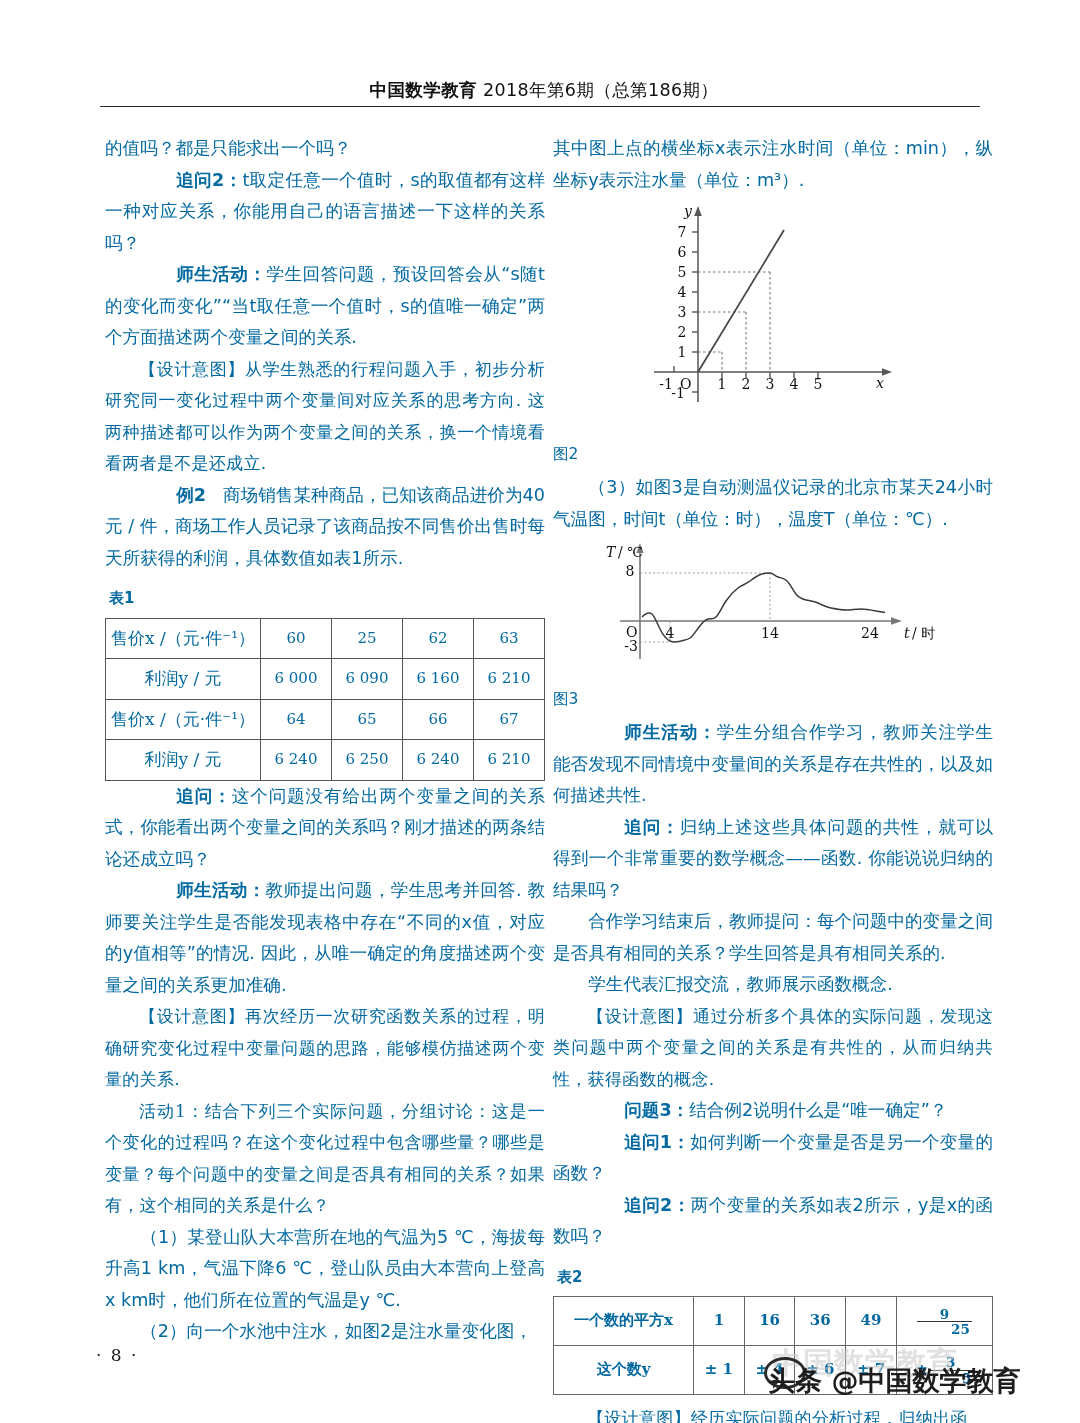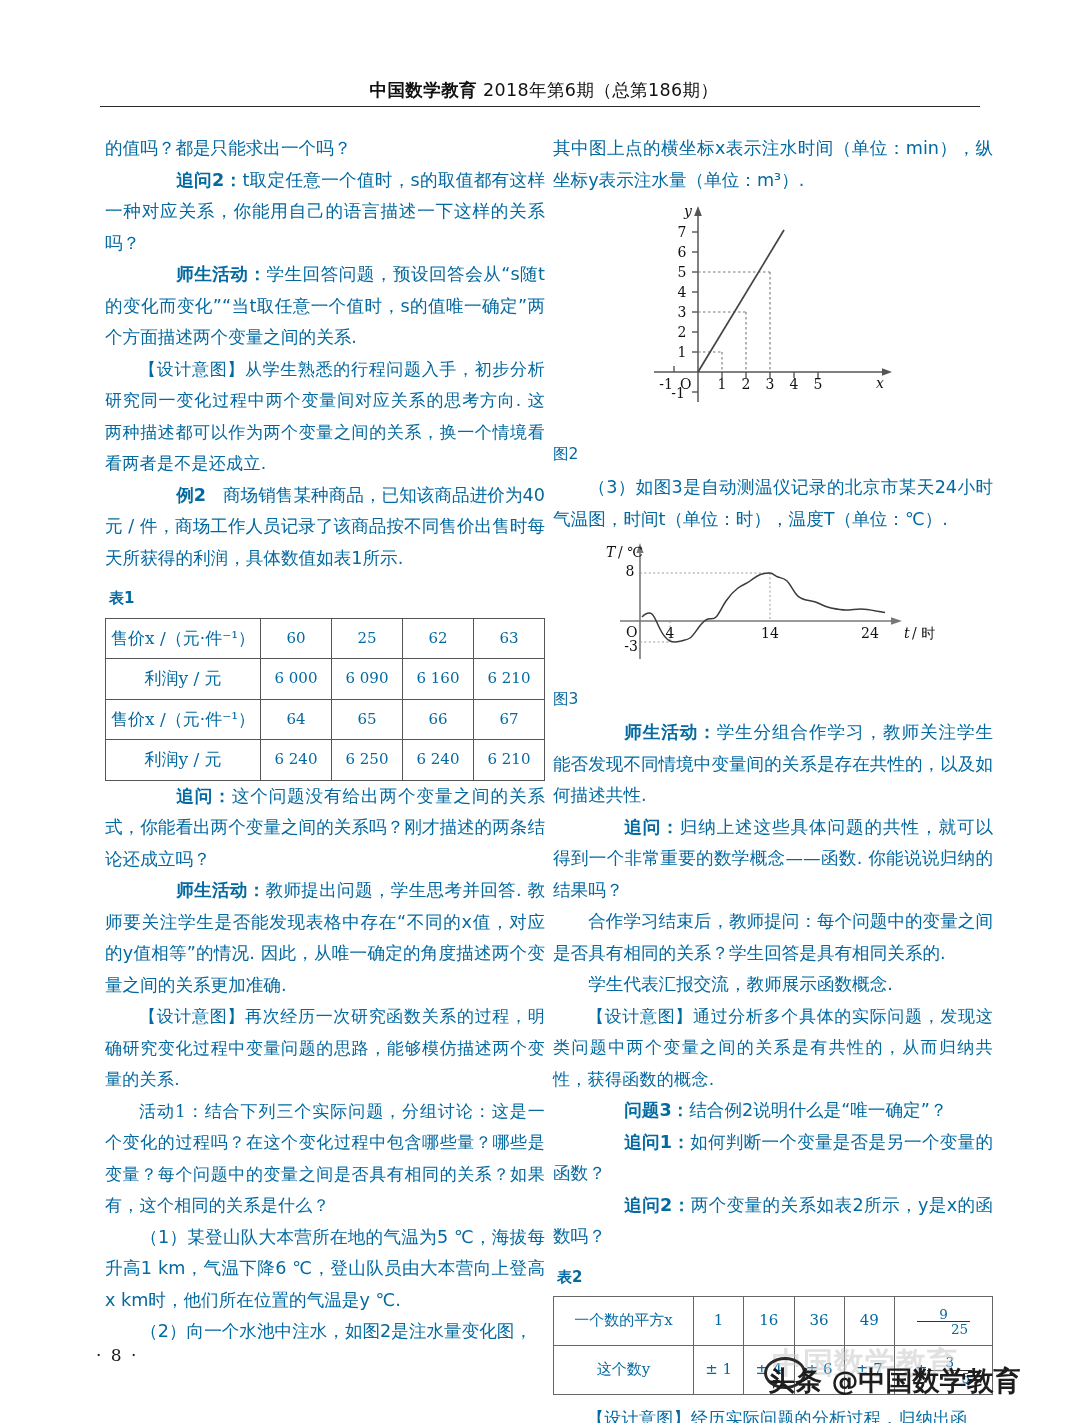--- a/index.html
+++ b/index.html
@@ -59,21 +59,21 @@
     background:#fff;
   }
   table.t1{border:1.7px solid #3a3a3a;}
   table.t1 td{
     border:1px solid #555;text-align:center;padding:4px 2px;height:22px;
     white-space:nowrap;
   }
   table.t1 td.hd{width:150px;font-size:17px;margin-top:12px;}
   table.t1 tr.sep td{border-top:1.7px solid #3a3a3a;}
 
-  table.t2{border:1.7px solid #3a3a3a;}
+  table.t2{border:1.7px solid #3a3a3a;font-weight:bold;}
   table.t2 td{
     border:1px solid #666;text-align:center;padding:6px 2px;height:36px;
     font-size:15px;
   }
   table.t2 td.hd{width:135px;}
   .frac{display:inline-block;vertical-align:middle;text-align:center;line-height:1.05;font-size:13.5px;}
   .frac .n{display:block;border-bottom:1px solid #333;padding:0 2px;}
   .frac .d{display:block;padding:0 2px;margin-left:32px;}
   .pm{display:inline-block;vertical-align:middle;}
 

